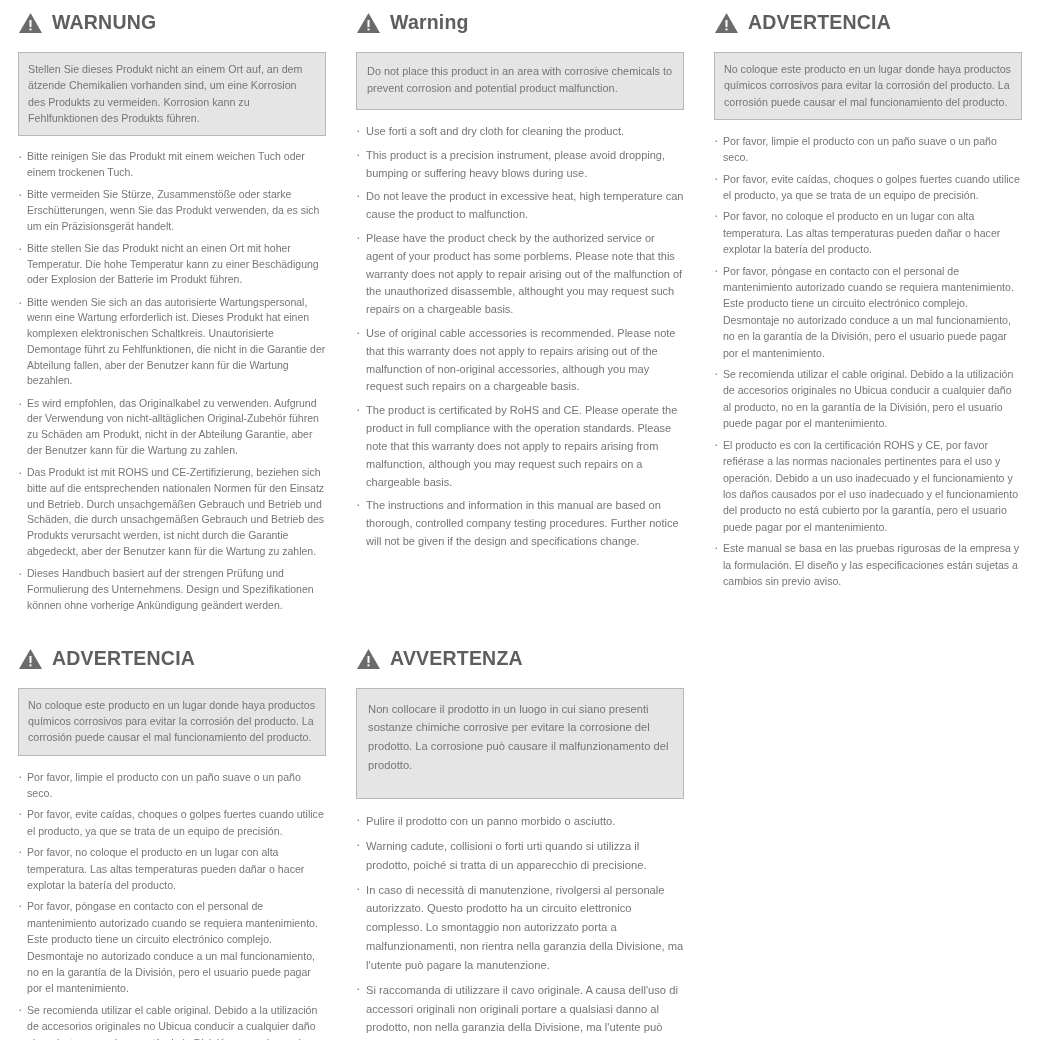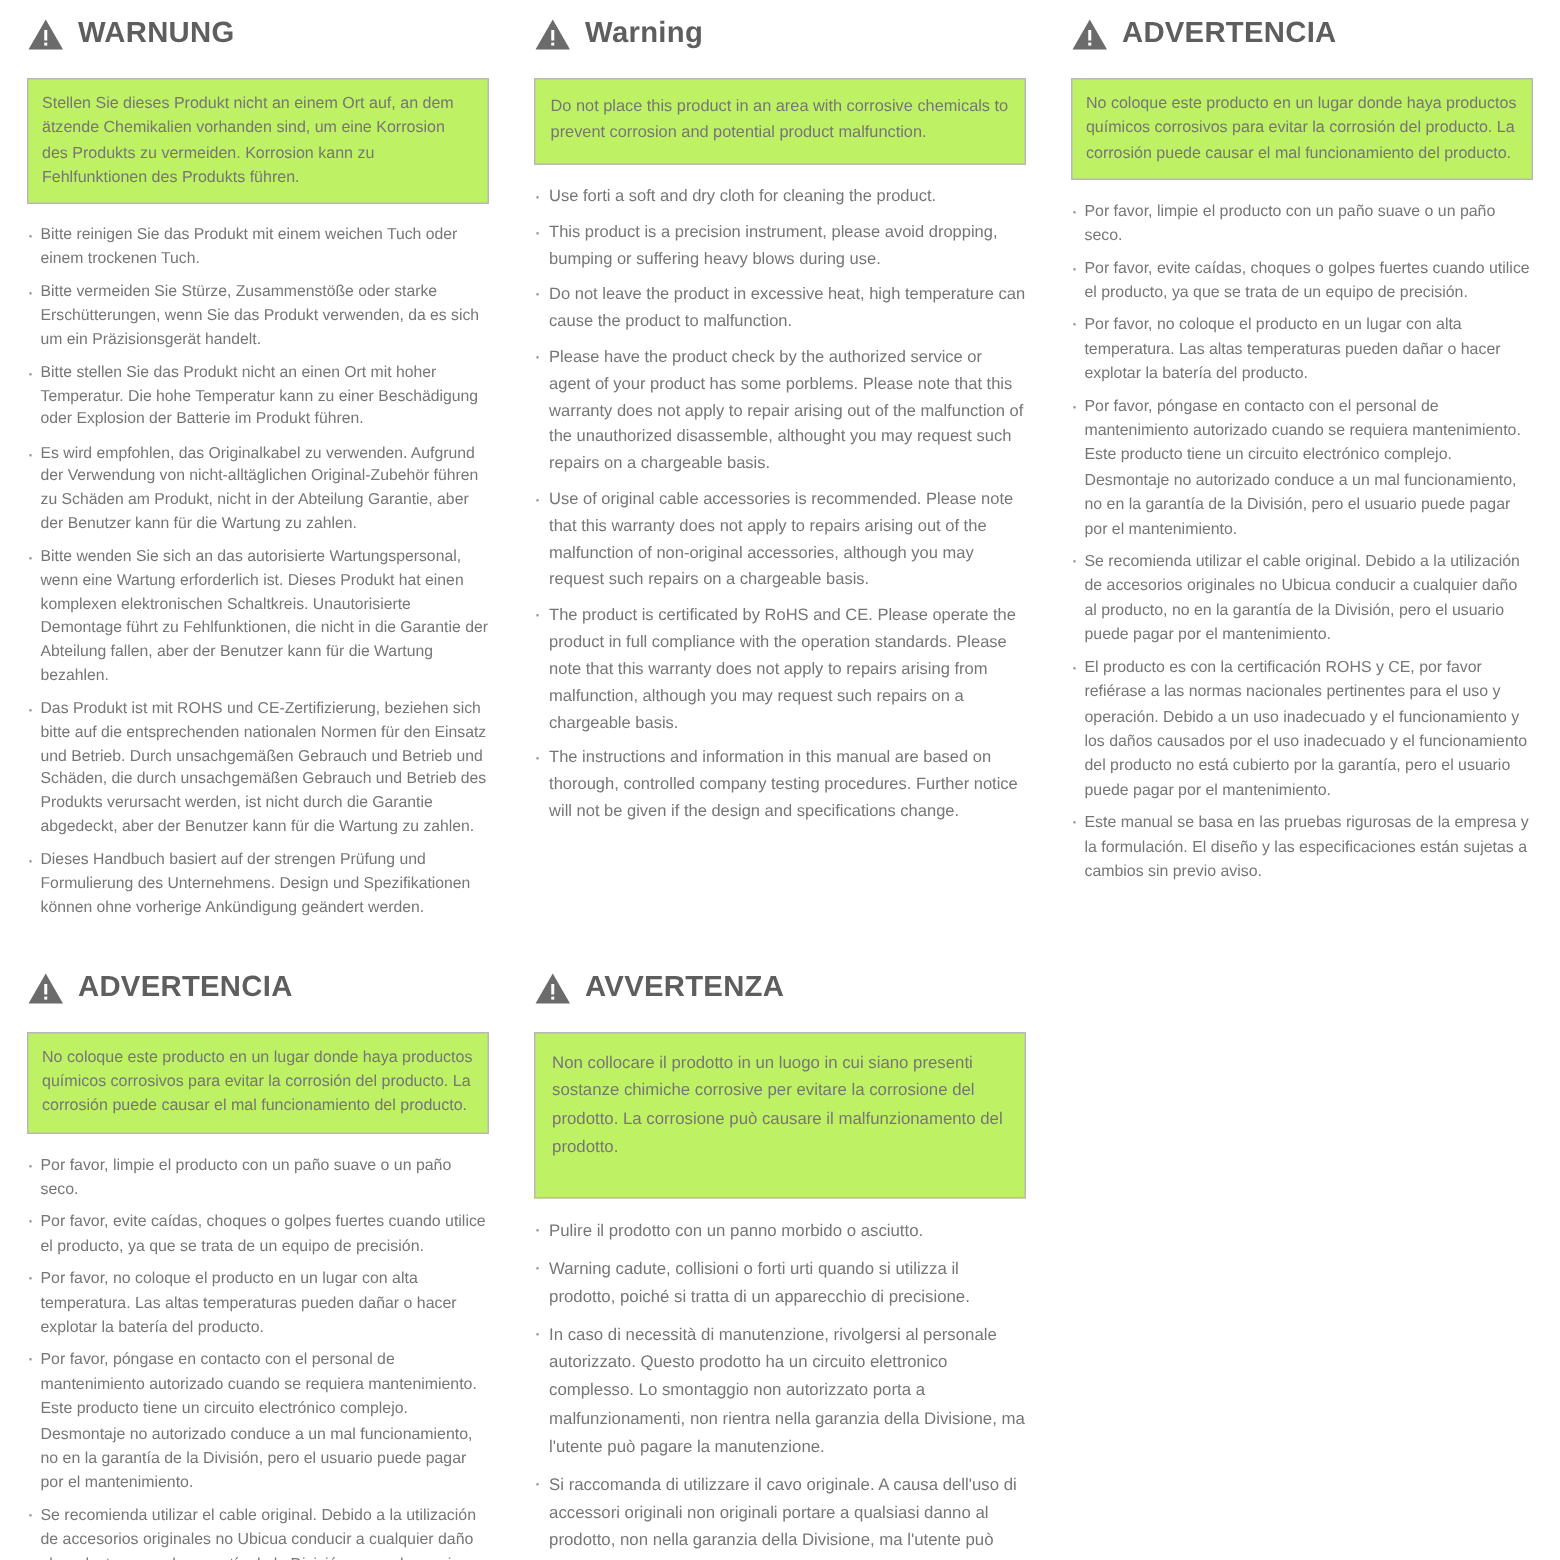--- a/index.html
+++ b/index.html
@@ -53,21 +53,21 @@
   .hdr-title {
     font-size: 19.5px;
     font-weight: bold;
     color: #5e5e5e;
     letter-spacing: 0.2px;
     line-height: 1;
   }
 
   .boxed {
     border: 1px solid #b8b8b8;
-    background: #bef264;
+    background: #e5e5e5;
     padding: 8px 9px 9px 9px;
     font-size: 10.7px;
     line-height: 1.52;
     color: #767676;
     margin-bottom: 13px;
     box-sizing: border-box;
   }
   .boxed.en { font-size: 10.9px; line-height: 1.6; padding: 10px 10px 11px 10px; }
   .boxed.it { font-size: 11.2px; line-height: 1.66; padding: 11px 11px 24px 11px; }
 
@@ -128,22 +128,22 @@
             <rect x="11.5" y="16.4" width="2" height="2" fill="#ffffff"></rect>
           </svg>
         </span>
         <span class="hdr-title">WARNUNG</span>
       </div>
       <div class="boxed">Stellen Sie dieses Produkt nicht an einem Ort auf, an dem ätzende Chemikalien vorhanden sind, um eine Korrosion des Produkts zu vermeiden. Korrosion kann zu Fehlfunktionen des Produkts führen.</div>
       <ul class="bullets">
         <li>Bitte reinigen Sie das Produkt mit einem weichen Tuch oder einem trockenen Tuch.</li>
         <li>Bitte vermeiden Sie Stürze, Zusammenstöße oder starke Erschütterungen, wenn Sie das Produkt verwenden, da es sich um ein Präzisionsgerät handelt.</li>
         <li>Bitte stellen Sie das Produkt nicht an einen Ort mit hoher Temperatur. Die hohe Temperatur kann zu einer Beschädigung oder Explosion der Batterie im Produkt führen.</li>
+        <li>Bitte wenden Sie sich an das autorisierte Wartungspersonal, wenn eine Wartung erforderlich ist. Dieses Produkt hat einen komplexen elektronischen Schaltkreis. Unautorisierte Demontage führt zu Fehlfunktionen, die nicht in die Garantie der Abteilung fallen, aber der Benutzer kann für die Wartung bezahlen.</li>
         <li>Es wird empfohlen, das Originalkabel zu verwenden. Aufgrund der Verwendung von nicht-alltäglichen Original-Zubehör führen zu Schäden am Produkt, nicht in der Abteilung Garantie, aber der Benutzer kann für die Wartung zu zahlen.</li>
-        <li>Bitte wenden Sie sich an das autorisierte Wartungspersonal, wenn eine Wartung erforderlich ist. Dieses Produkt hat einen komplexen elektronischen Schaltkreis. Unautorisierte Demontage führt zu Fehlfunktionen, die nicht in die Garantie der Abteilung fallen, aber der Benutzer kann für die Wartung bezahlen.</li>
         <li>Das Produkt ist mit ROHS und CE-Zertifizierung, beziehen sich bitte auf die entsprechenden nationalen Normen für den Einsatz und Betrieb. Durch unsachgemäßen Gebrauch und Betrieb und Schäden, die durch unsachgemäßen Gebrauch und Betrieb des Produkts verursacht werden, ist nicht durch die Garantie abgedeckt, aber der Benutzer kann für die Wartung zu zahlen.</li>
         <li>Dieses Handbuch basiert auf der strengen Prüfung und Formulierung des Unternehmens. Design und Spezifikationen können ohne vorherige Ankündigung geändert werden.</li>
       </ul>
     </div>
 
     <div class="col col-wide">
       <div class="hdr">
         <span class="tri">
           <svg width="25" height="22" viewBox="0 0 25 22">
             <path d="M12.5 1 L24 21 L1 21 Z" fill="#6b6b6b"></path>

